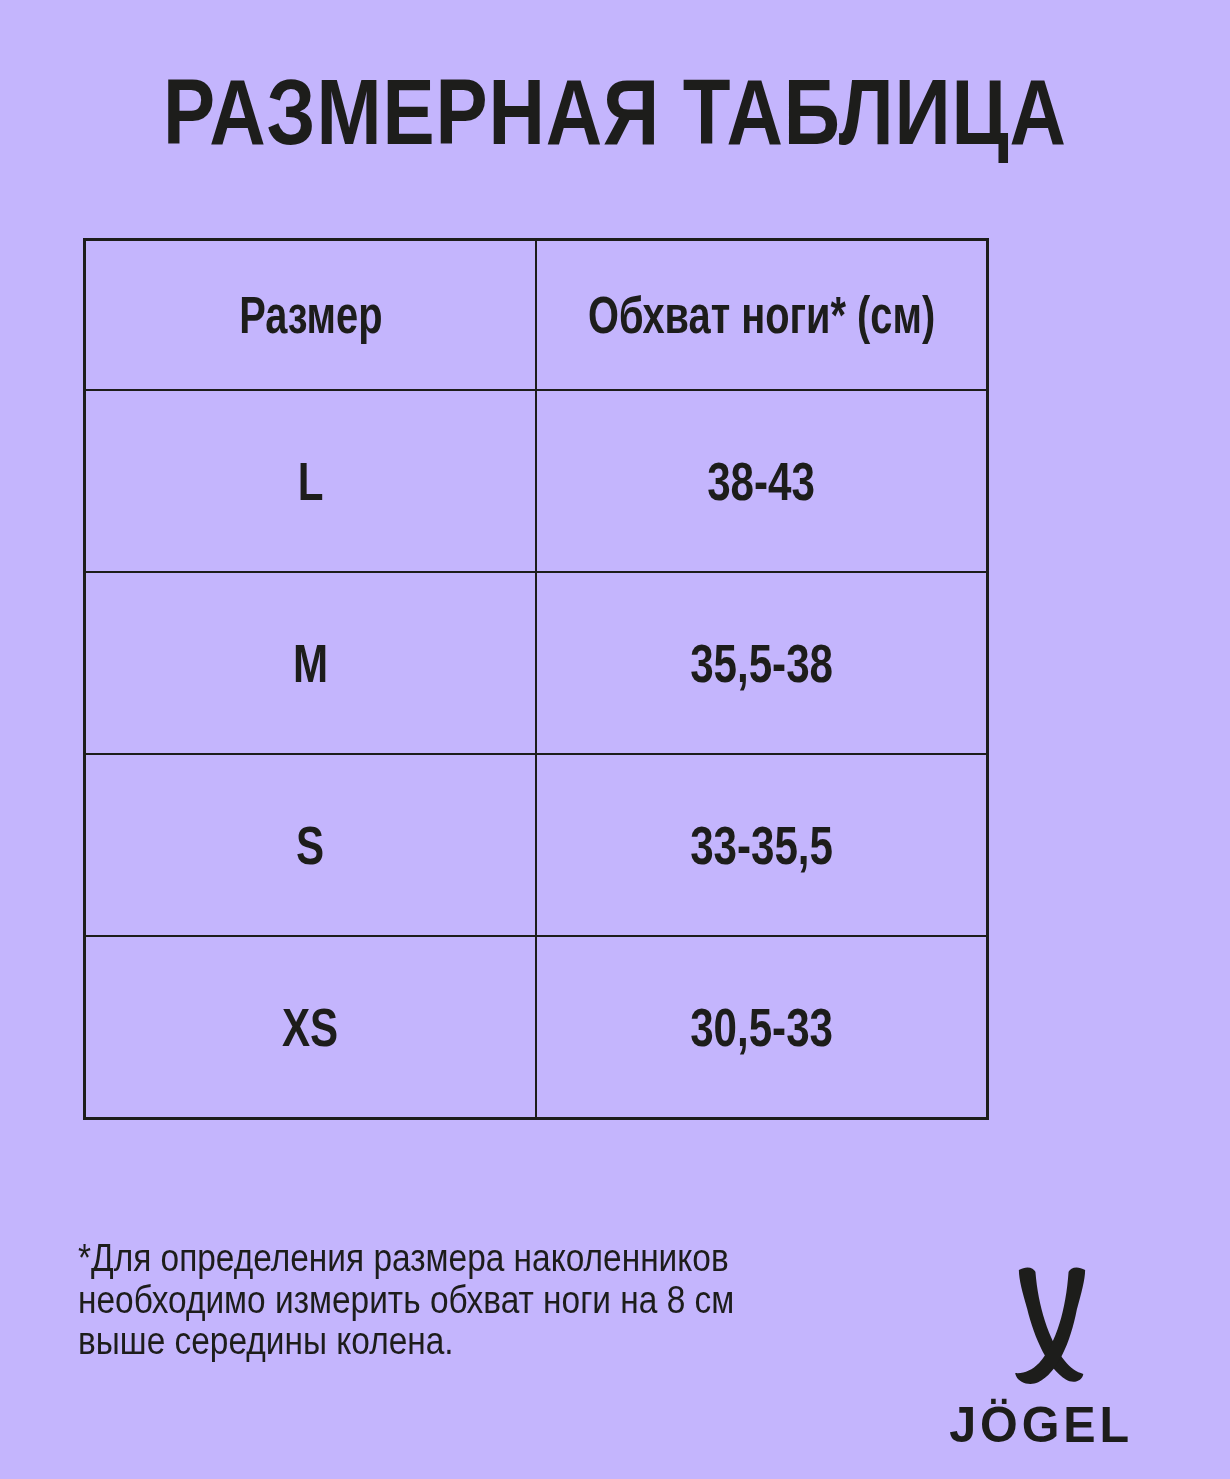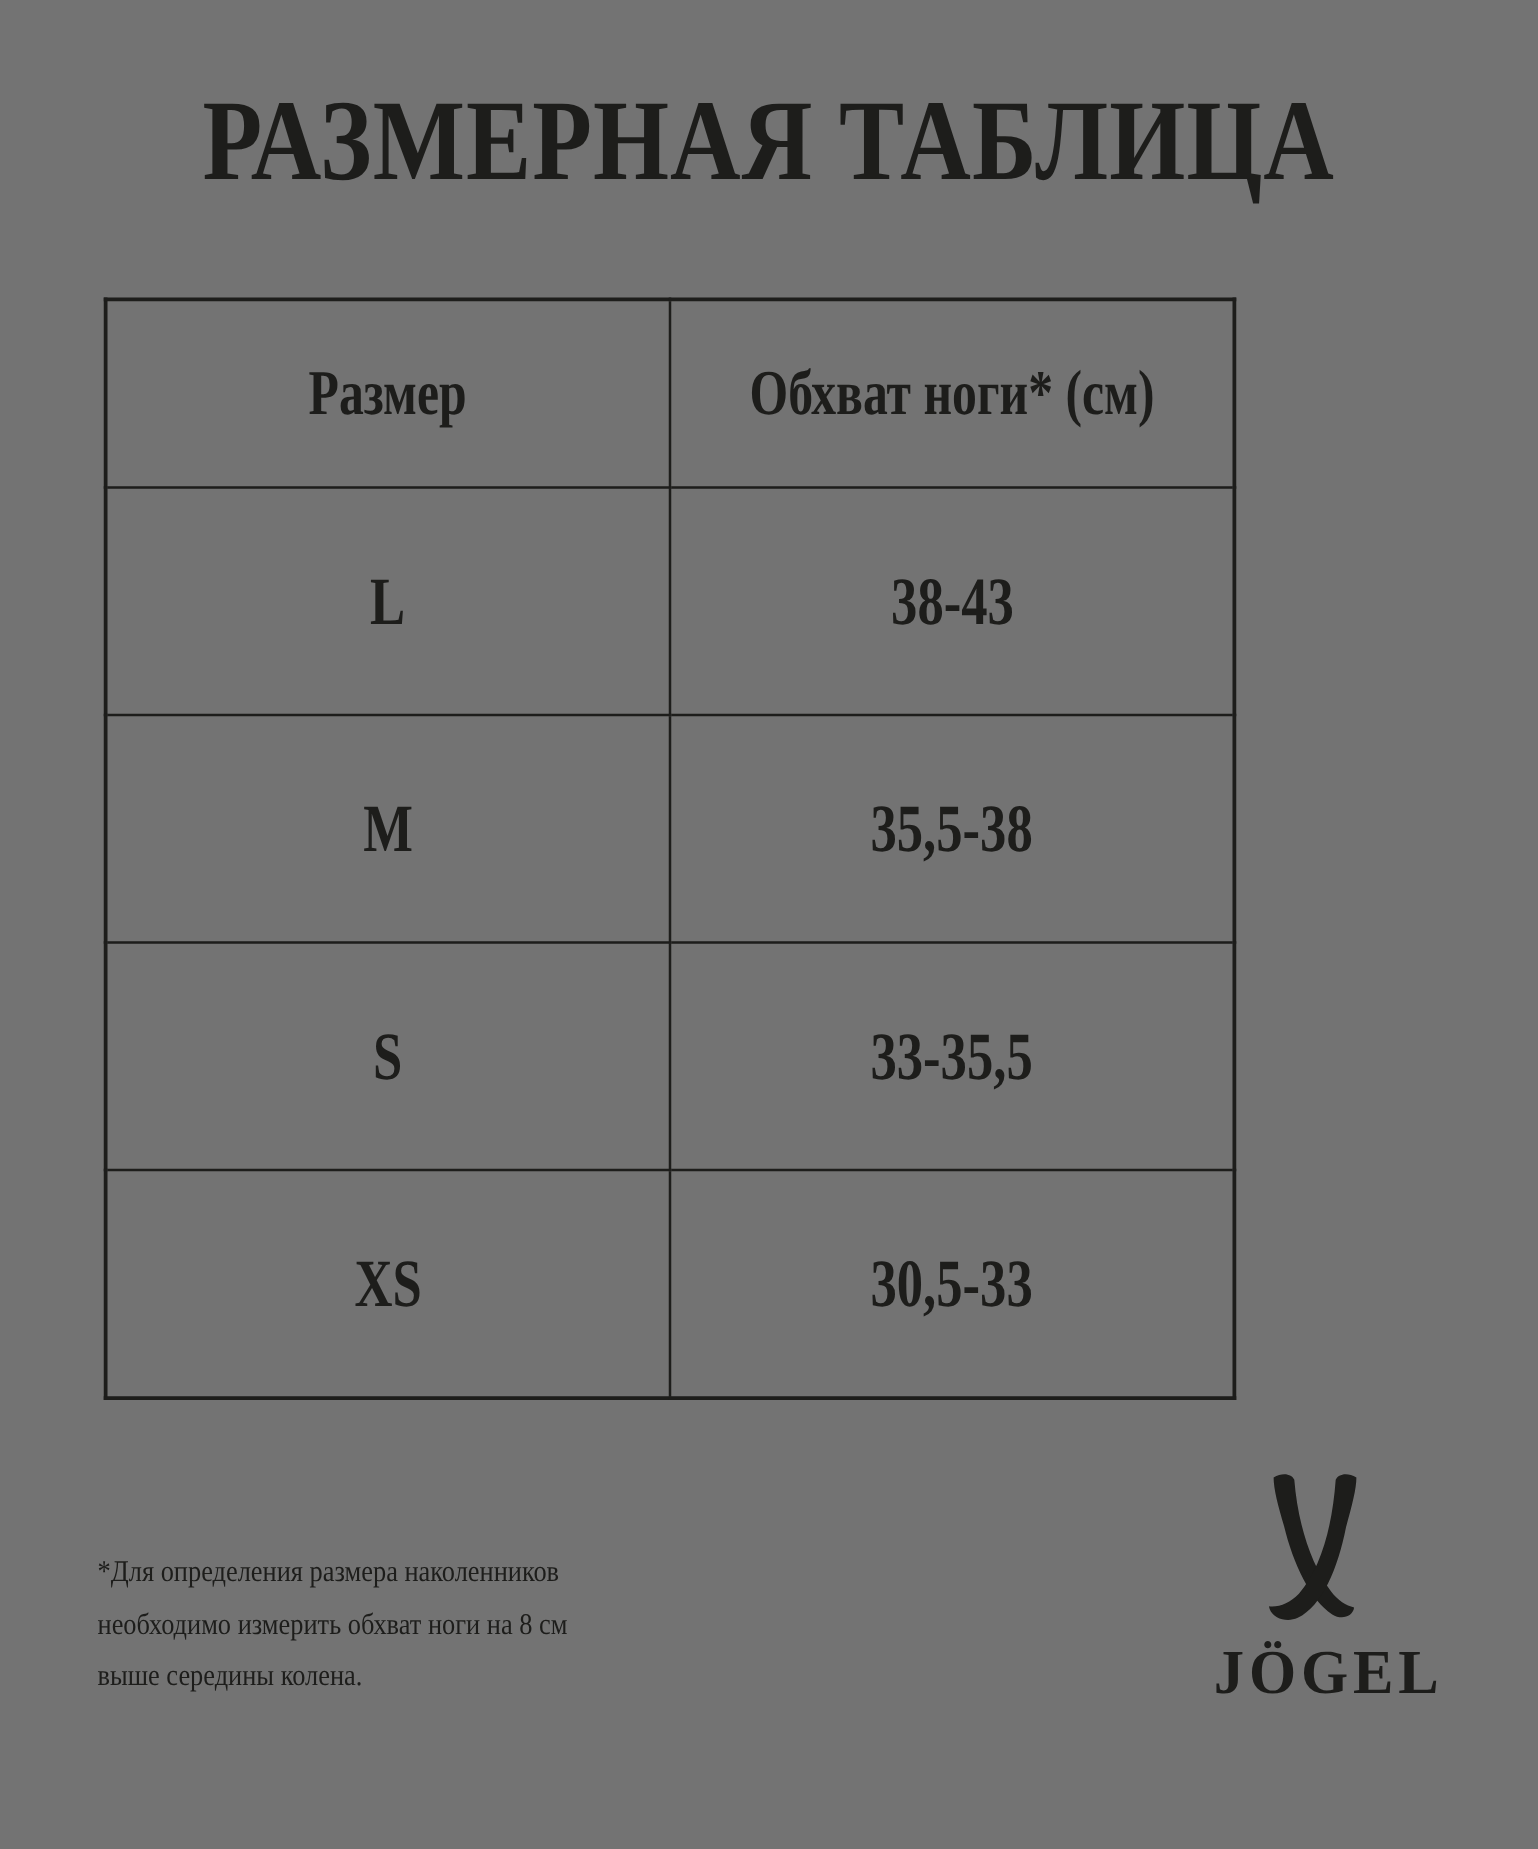--- a/index.html
+++ b/index.html
@@ -4,22 +4,22 @@
 <style>
   html, body {
     margin: 0;
     padding: 0;
     background: #ffffff;
   }
   .page {
     position: relative;
     width: 1230px;
     height: 1479px;
-    background: #737373;
-    font-family: Liberation Serif, serif;
+    background: #c4b5fd;
+    font-family: Liberation Sans, sans-serif;
     color: #1d1d1b;
     overflow: hidden;
   }
   .title {
     position: absolute;
     top: 62px;
     left: 0;
     width: 1230px;
     margin: 0;
     text-align: center;
@@ -57,35 +57,35 @@
     transform: scaleX(0.78);
     transform-origin: 50% 50%;
     white-space: nowrap;
   }
   th .cell-text { font-size: 51px; }
   td .cell-text { font-size: 54px; }
   .footnote {
     position: absolute;
     left: 78px;
     top: 1238px;
-    font-size: 24px;
+    font-size: 38px;
     line-height: 41.5px;
     font-weight: 400;
   }
   .footnote-line {
     transform: scaleX(0.88);
     transform-origin: 0 50%;
     white-space: nowrap;
   }
   .logo {
     position: absolute;
     left: 946px;
-    top: 1178px;
+    top: 1266px;
     width: 212px;
-    text-align: right;
+    text-align: left;
   }
   .emblem {
     display: block;
     margin: 0 auto 10px auto;
     width: 92px;
     height: 124px;
   }
   .wordmark {
     font-size: 50px;
     line-height: 50px;

